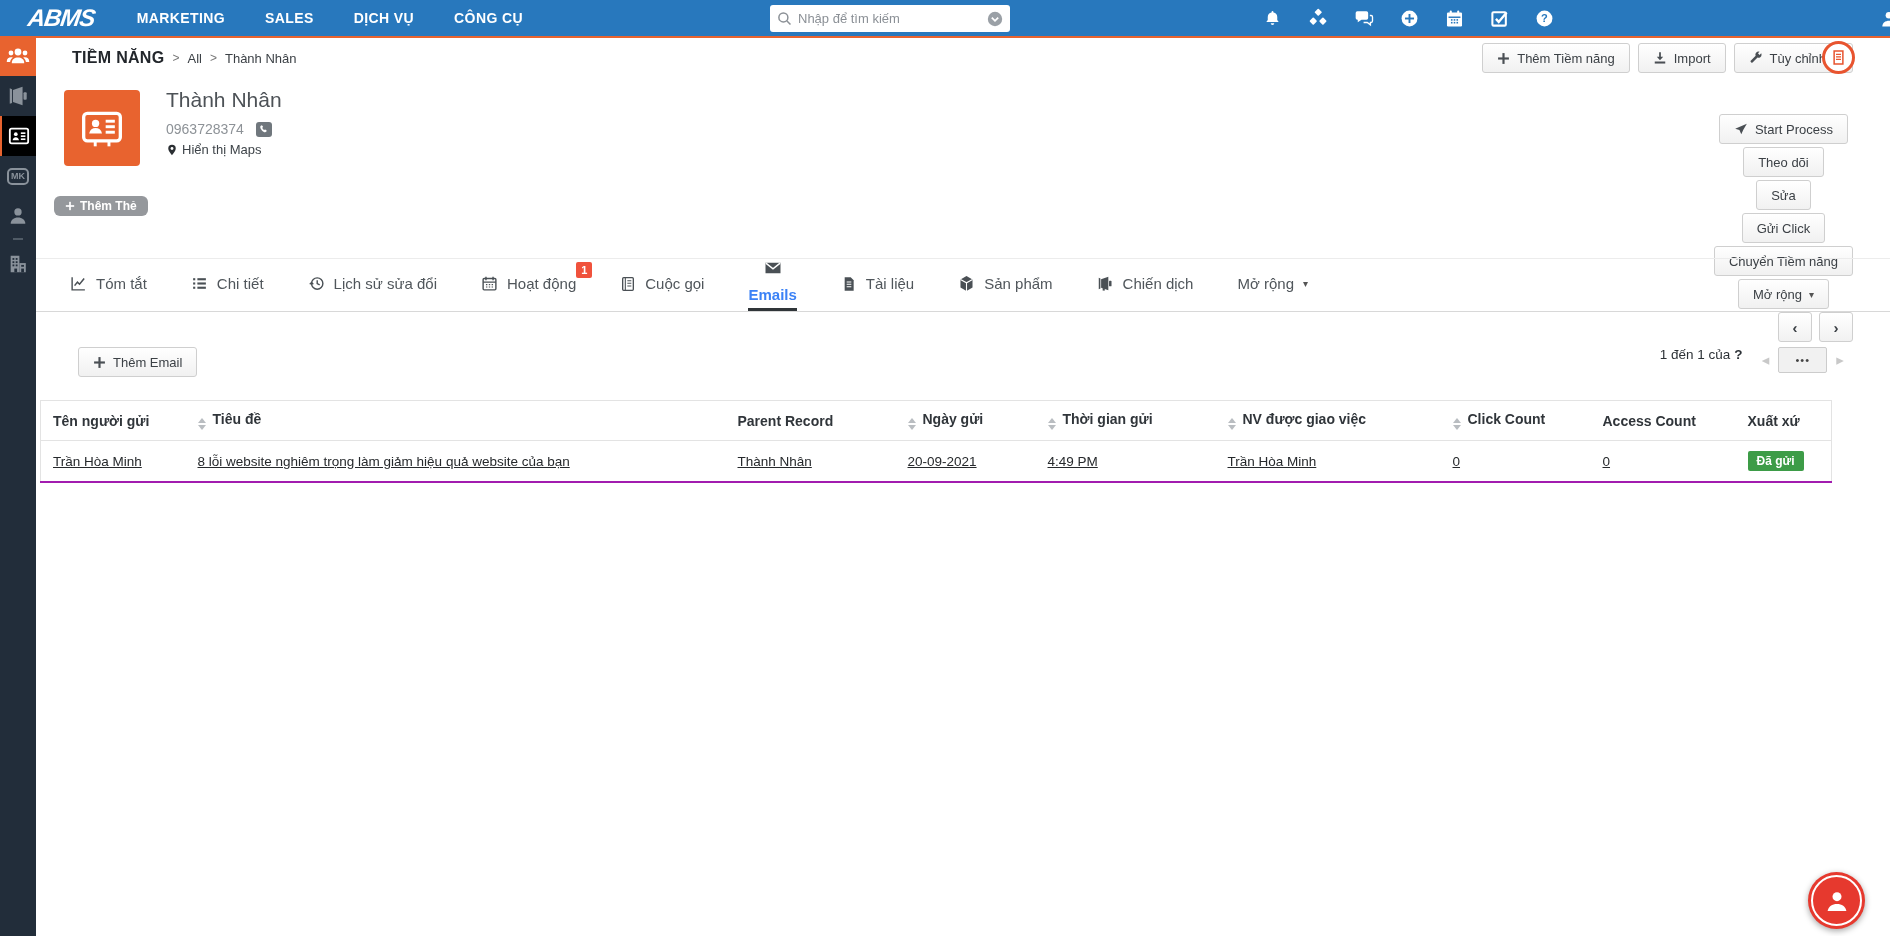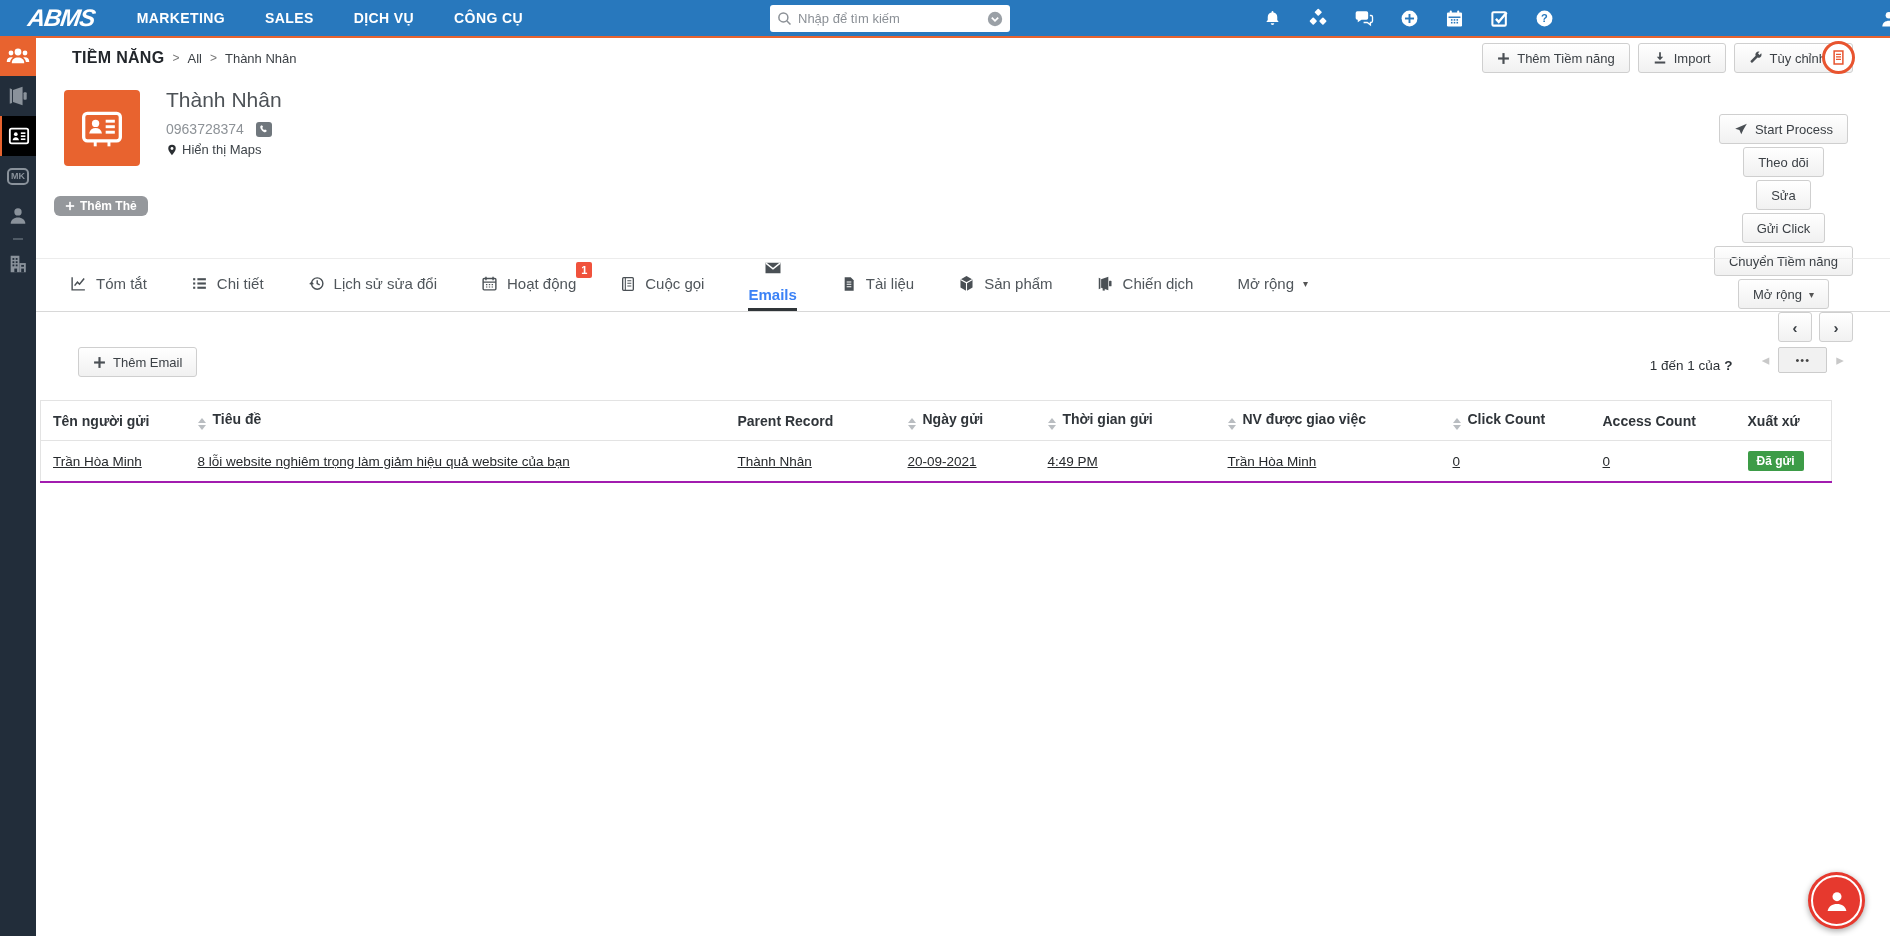--- a/index.html
+++ b/index.html
@@ -75,21 +75,21 @@
   .tab { display:flex; align-items:center; gap:9px; font-size:15px; color:#50565b; cursor:pointer;
     border-bottom:3px solid transparent; position:relative; }
   .tab .icn { color:#4a5055; }
   .tab.active { color:#3b82f6; font-weight:bold; border-bottom-color:#303539;flex-direction:column; }
   .tab-badge { position:absolute; top:3px; right:-16px; background:#f0523c; color:#fff;
     font-size:11px; font-weight:bold; padding:1px 5px; border-radius:2px; line-height:1.3; }
 
   
   .rel-toolbar { position:absolute; left:0; top:300px; right:0; height:44px; }
   .add-email-btn { position:absolute; left:42px; top:9px;justify-content:center; }
-  .pager { position:absolute; right:37px; top:9px; display:flex; align-items:flex-end; gap:20px; }
+  .pager { position:absolute; right:37px; top:9px; display:flex; align-items:flex-start; gap:10px; }
   .pager-text { font-size:13.5px; color:#2c3136; }
   .pager-text b { margin-left:4px; }
   .pager-btns { display:flex; align-items:center; }
   .pg-chev { width:26px; text-align:center; color:#c8c8c8; font-size:15px; cursor:default; }
   .pg-more { height:26px; padding:0 16px; background:#f1f1f1; border:1px solid #ccc; border-radius:2px;
     font-size:11px; letter-spacing:1px; color:#444; display:flex; align-items:center; cursor:pointer; }
 
   
   .emails-table { position:absolute; left:4px; top:362px; width:1792px; border-collapse:collapse;
     border:1px solid #e3e3e3; }

